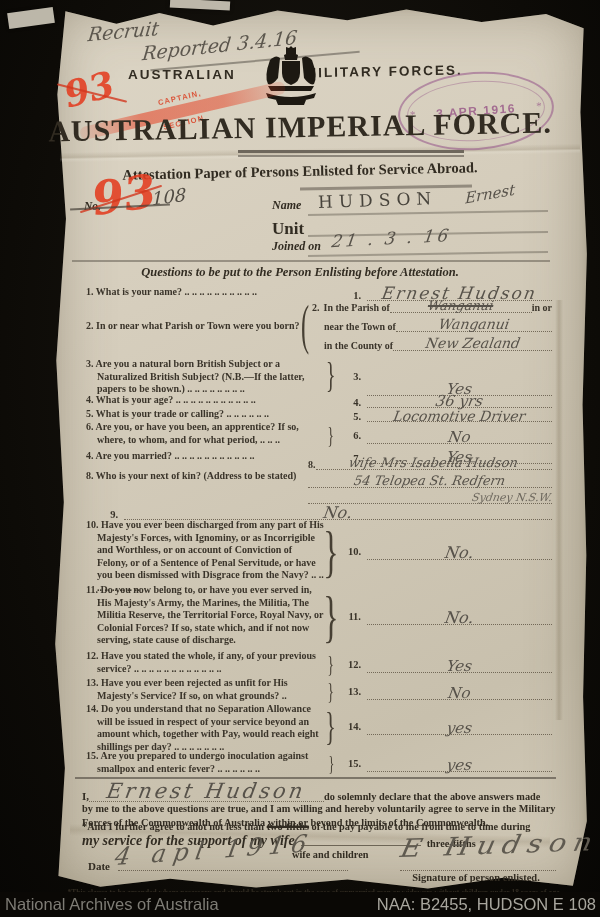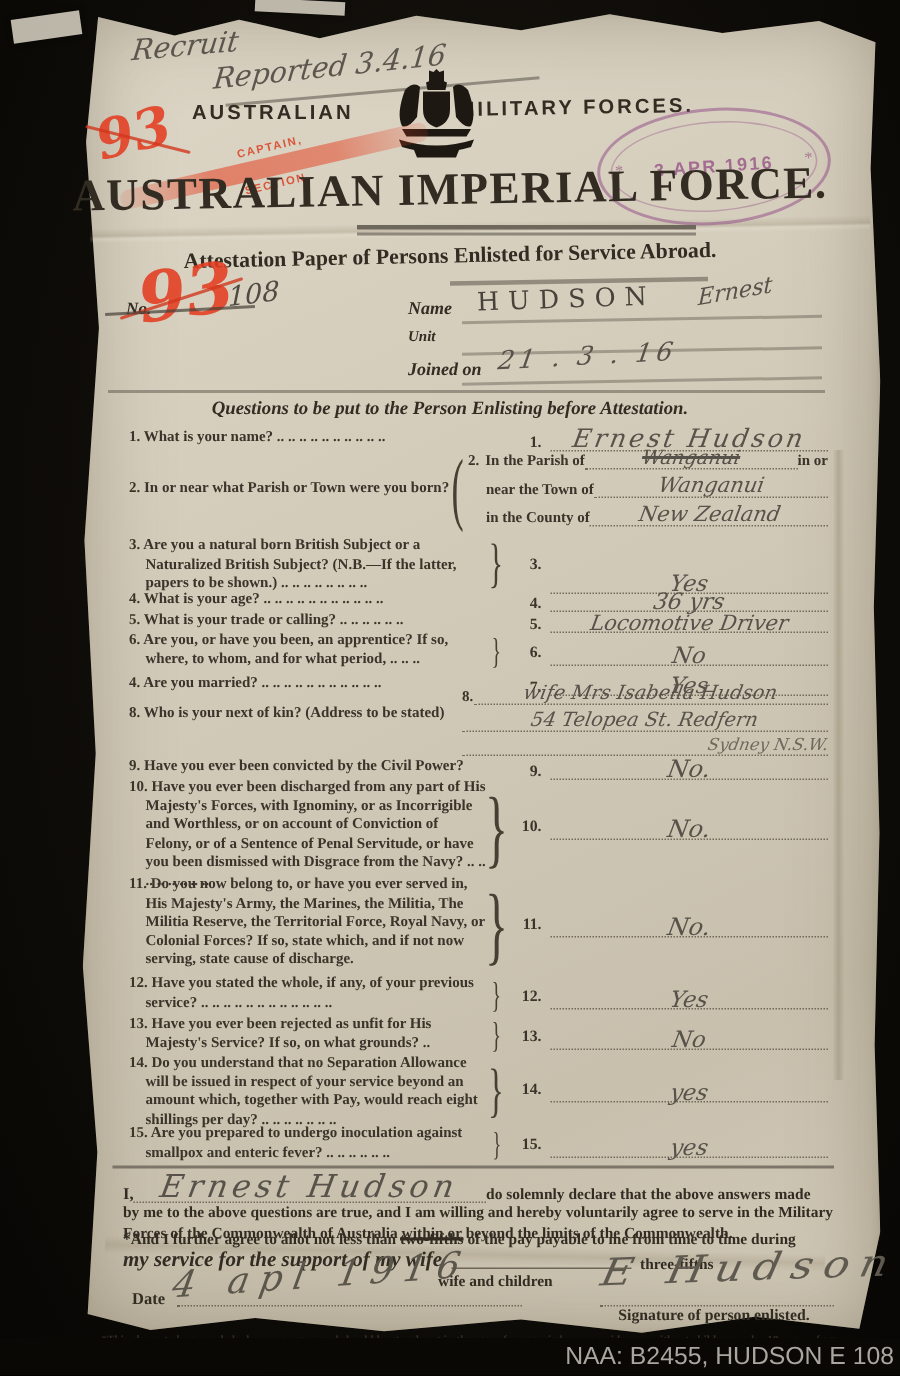--- a/index.html
+++ b/index.html
@@ -125,21 +125,21 @@
   <div class="rednum" style="left:92px;top:168px;font-size:46px;transform:rotate(-8deg);">93</div>
   <div class="xline" style="left:78px;top:198px;width:86px;transform:rotate(-18deg);"></div>
   <div class="pline" style="left:70px;top:206px;width:100px;transform:rotate(-3deg);"></div>
   <div class="abs hw" style="left:152px;top:186px;font-size:18px;transform:rotate(-7deg) skewX(-8deg);color:#4f4a42;">108</div>
 
   <div class="abs print b" style="left:272px;top:198px;font-size:12px;font-style:italic;">Name</div>
   <div class="abs" style="left:318px;top:190px;font-family:'DejaVu Serif',serif;font-size:17px;letter-spacing:6px;color:#47433b;transform:rotate(-2deg);">HUDSON</div>
   <div class="abs hw" style="left:465px;top:185px;font-size:15px;transform:rotate(-10deg) skewX(-12deg);">Ernest</div>
   <div class="rule" style="left:308px;top:212px;width:240px;height:1.5px;opacity:.5;transform:rotate(-1deg);"></div>
 
-  <div class="abs print b" style="left:272px;top:219px;font-size:10px;font-style:italic;">Unit</div>
+  <div class="abs print b" style="left:272px;top:219px;font-size:17px;">Unit</div>
   <div class="rule" style="left:308px;top:233px;width:240px;height:1.5px;opacity:.5;transform:rotate(-1deg);"></div>
 
   <div class="abs print b" style="left:272px;top:239px;font-size:12px;font-style:italic;">Joined on</div>
   <div class="abs hw" style="left:332px;top:228px;font-size:17px;letter-spacing:3px;transform:rotate(-3deg) skewX(-12deg);">21 . 3 . 16</div>
   <div class="rule" style="left:308px;top:253px;width:240px;height:1.5px;opacity:.5;transform:rotate(-1deg);"></div>
 
   <div class="rule" style="left:72px;top:260px;width:478px;height:1.5px;opacity:.6;"></div>
 
   <div class="abs print b" style="left:0;top:265px;width:600px;text-align:center;font-size:12.5px;font-style:italic;">Questions to be put to the Person Enlisting before Attestation.</div>
 
@@ -242,21 +242,20 @@
     </div>
     <div class="fline" style="height:18px;">
       <span class="fdots"><span class="hw" style="font-size:13px;">54 Telopea St. Redfern</span></span>
     </div>
     <div class="fline" style="height:16px;">
       <span class="fdots" style="text-align:right;"><span class="hw" style="font-size:11px;opacity:.8;">Sydney N.S.W.</span></span>
     </div>
   </div>
 
   <div class="qrow" style="top:503px;height:17px;">
-    <div class="qt" style="align-self:center;">9. Have you ever been convicted by the Civil Power?</div>
     <div class="brace"></div>
     <div class="anum" style="align-self:flex-end;">9.</div>
     <div class="ans">
         <div class="ansline">
           <span class="hw" style="font-size:16px;">No.</span>
         </div>
       </div>
   </div>
 
   <div class="qrow" style="top:519px;height:64px;">
@@ -366,15 +365,16 @@
   <div class="abs print b" style="left:88px;top:860px;font-size:11px;">Date</div>
   <div class="abs dotl" style="left:118px;top:856px;width:230px;height:14px;"></div>
   <div class="abs hw" style="left:115px;top:836px;font-size:24px;letter-spacing:7px;transform:rotate(-4deg) skewX(-14deg);color:#5b564c;">4 apl 1916</div>
   <div class="abs dotl" style="left:400px;top:856px;width:156px;height:14px;"></div>
   <div class="abs hw" style="left:398px;top:834px;font-size:25px;letter-spacing:6px;transform:rotate(-2deg) skewX(-14deg) scaleX(1.15);transform-origin:left bottom;color:#5f5a50;">E Hudson</div>
   <div class="abs print b" style="left:396px;top:872px;width:160px;text-align:center;font-size:10.5px;">Signature of person enlisted.</div>
 
   <div class="abs print b" style="left:62px;top:888px;width:505px;text-align:center;font-size:7.4px;letter-spacing:.1px;">*This clause to be amended where necessary and should be struck out in the case of unmarried men or widowers without children under 18 years of age.</div>
 
   <div class="footer-bar"></div>
+  <div class="footer-left">National Archives of Australia</div>
   <div class="footer-right">NAA: B2455, HUDSON E 108</div>
 
 </div>
 
 </body></html>

